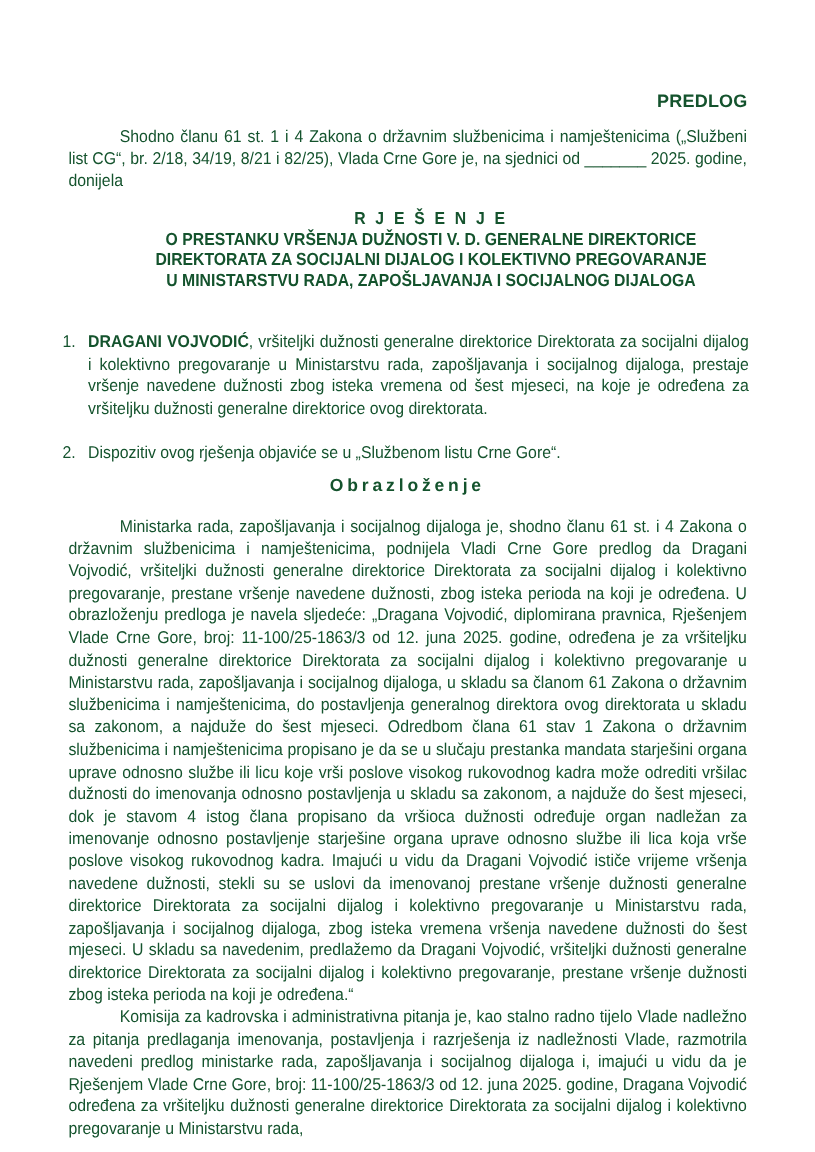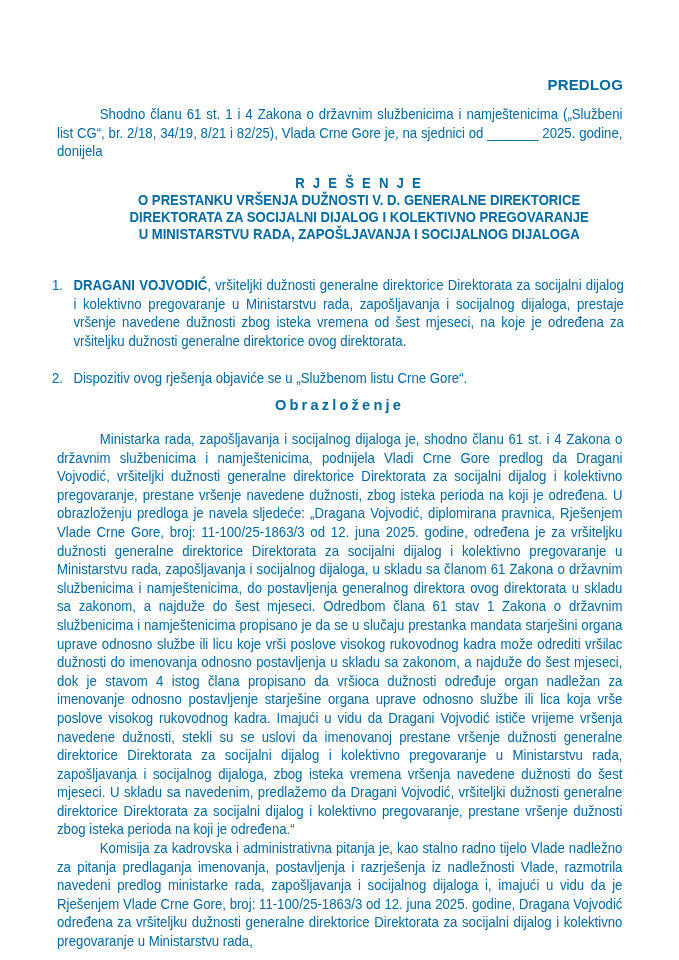--- a/index.html
+++ b/index.html
@@ -1,20 +1,20 @@
 <!DOCTYPE html>
 <html><head>
 <meta charset="utf-8">
 <style>
   html, body { margin: 0; padding: 0; background: #ffffff; }
   body { width: 679px; height: 960px; position: relative; overflow: hidden; }
   .page {
     position: absolute; left: 0; top: 0; width: 679px; height: 960px;
     font-family: "Liberation Sans", sans-serif;
-    color: #0369a1;
+    color: #14532d;
   }
   .predlog {
     position: absolute; top: 76px; right: 56px;
     font-weight: bold; font-size: 15px; letter-spacing: 0.2px;
   }
   .block {
     position: absolute; left: 57px; width: 566px;
     font-size: 14.2px; line-height: 18.6px;
     text-align: justify;
     transform: scaleX(0.93); transform-origin: left top;

